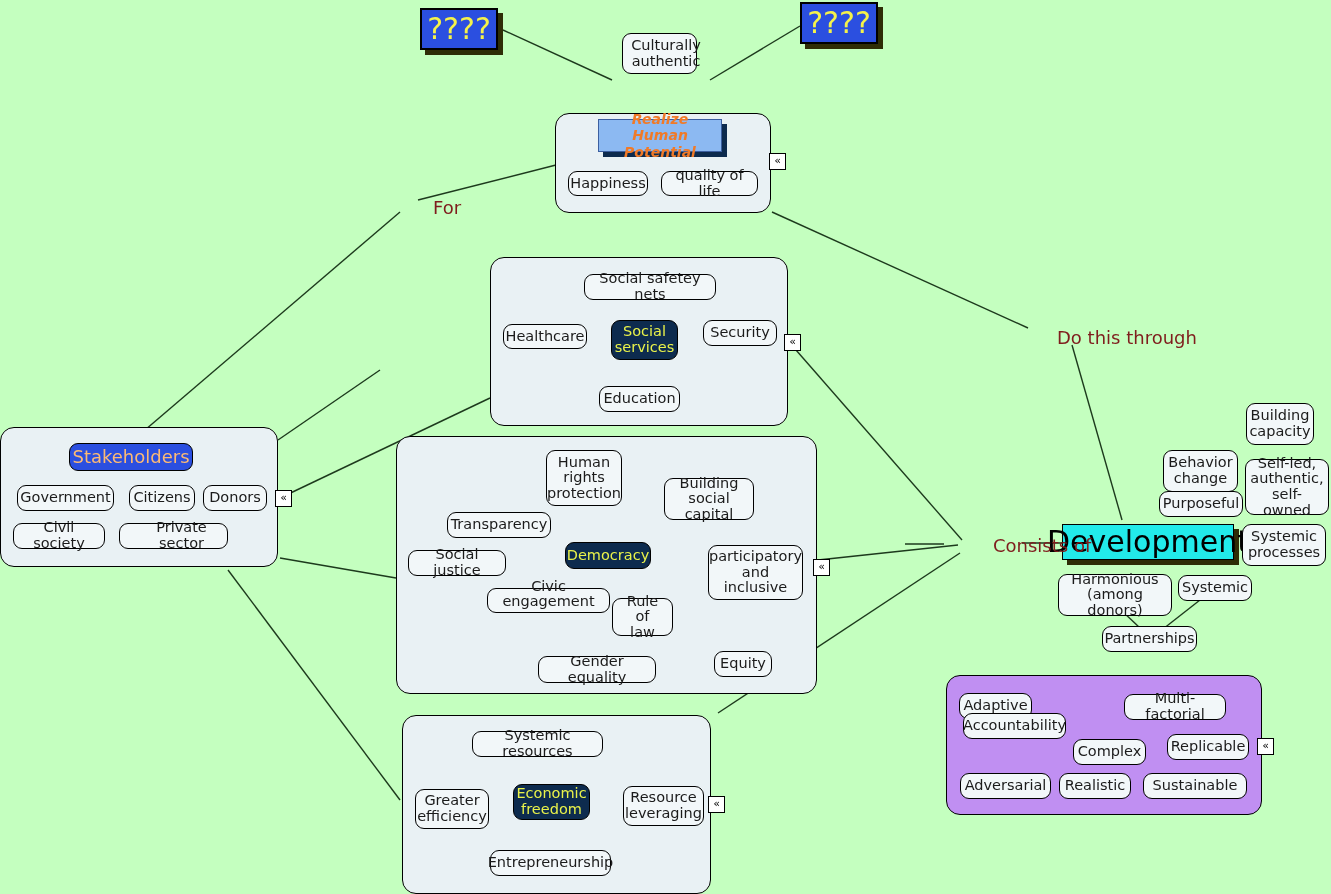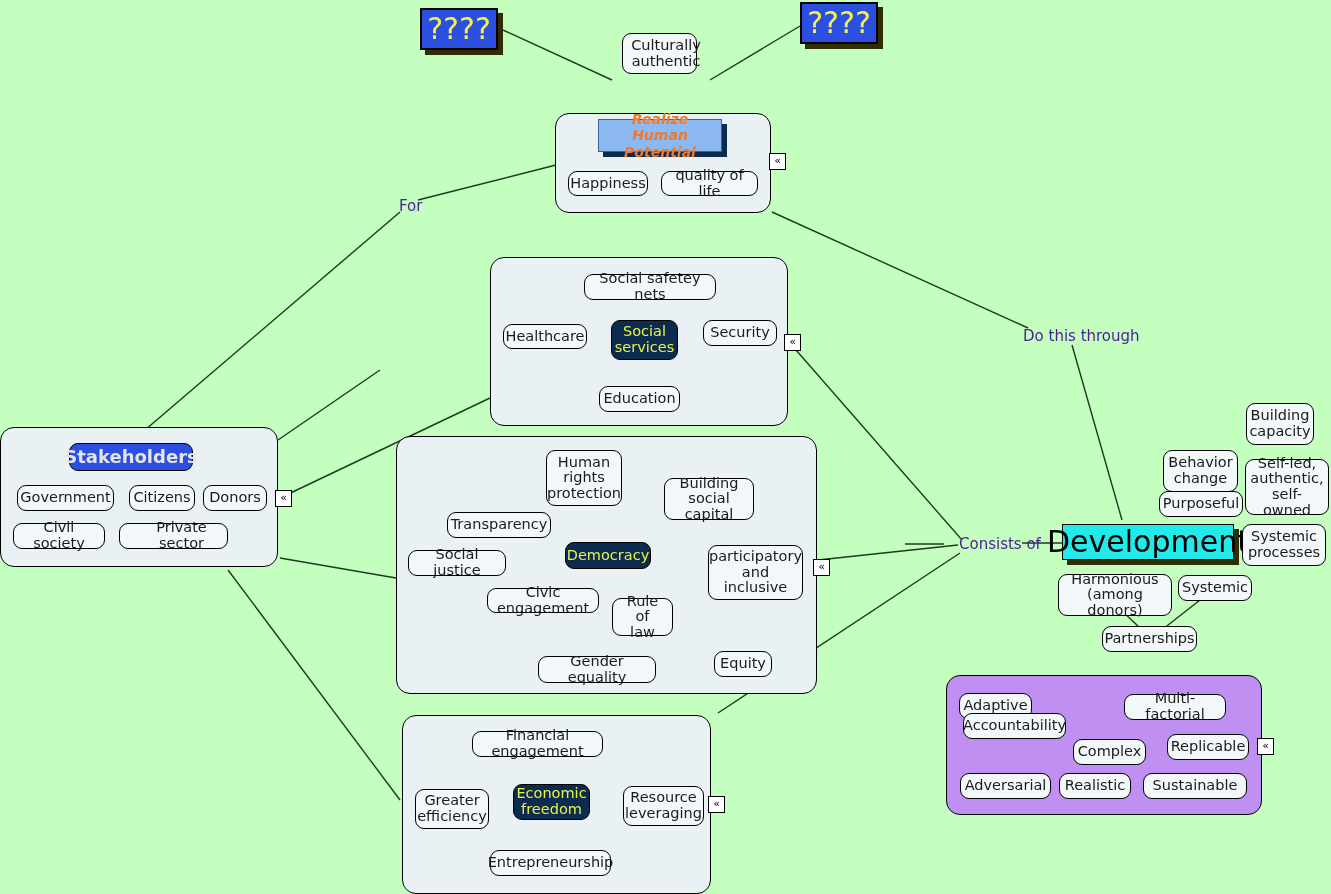--- a/index.html
+++ b/index.html
@@ -58,24 +58,23 @@
     border-radius: 9px;
     color: #e9f24a;
     font-size: 14.5px;
     padding: 3px 9px;
   }
   
   .hub-blue {
     background: #2b4fe0;
     border: 1.5px solid #000;
     border-radius: 9px;
-    color: #e5e5e5;
+    color: #fdba74;
     font-size: 18px;
     padding: 3px 22px;
-    font-weight: bold;
   }
   
   .title-navy {
     background: #0d2b4e;
     border: 1.5px solid #000;
     color: #f5f24a;
     font-size: 27px;
     box-shadow: 5px 5px 0 #2e2d06;
     padding: 0 8px;
   }
@@ -105,24 +104,25 @@
     font-style: italic;
     font-weight: bold;
     font-size: 14px;
     box-shadow: 5px 5px 0 #0d2b4e;
     line-height: 1.15;
   }
 
   
   .edge-label {
     position: absolute;
-    font-size: 15px;
-    color: #4c1d95;
+    font-size: 18px;
+    color: #7f1d1d;
     background: transparent;
     white-space: nowrap;
+    margin-left: 34px;
   }
 
   
   .chev {
     position: absolute;
     width: 15px;
     height: 15px;
     background: #ffffff;
     border: 1.3px solid #000;
     font-size: 11px;
@@ -276,21 +276,21 @@
   <div class="node hub-navy" style="left:565px; top:542px; width:86px; height:27px;">
     <span>Democracy</span>
   </div>
 
   <div class="node leaf" style="left:708px; top:545px; width:95px; height:55px;">
     <span>participatory
 and
 inclusive</span>
   </div>
 
-  <div class="node leaf" style="left:487px; top:588px; width:112px; height:25px;">
+  <div class="node leaf" style="left:487px; top:588px; width:123px; height:25px;align-items:flex-end;">
     <span>Civic engagement</span>
   </div>
 
   <div class="node leaf" style="left:612px; top:598px; width:61px; height:38px;">
     <span>Rule of
 law</span>
   </div>
 
   <div class="node leaf" style="left:538px; top:656px; width:118px; height:27px;">
     <span>Gender equality</span>
@@ -300,21 +300,21 @@
     <span>Equity</span>
   </div>
 
   <div class="chev" style="left:813px; top:559px;">
     <span>«</span>
   </div>
 
   <div class="node cluster" style="left:402px; top:715px; width:309px; height:179px;"></div>
 
   <div class="node leaf" style="left:472px; top:731px; width:131px; height:26px;">
-    <span>Financial engagement</span>
+    <span>Systemic resources</span>
   </div>
 
   <div class="node leaf" style="left:415px; top:789px; width:74px; height:40px;align-items:center;">
     <span>Greater
 efficiency</span>
   </div>
 
   <div class="node hub-navy" style="left:513px; top:784px; width:77px; height:36px;">
     <span>Economic
 freedom</span>

